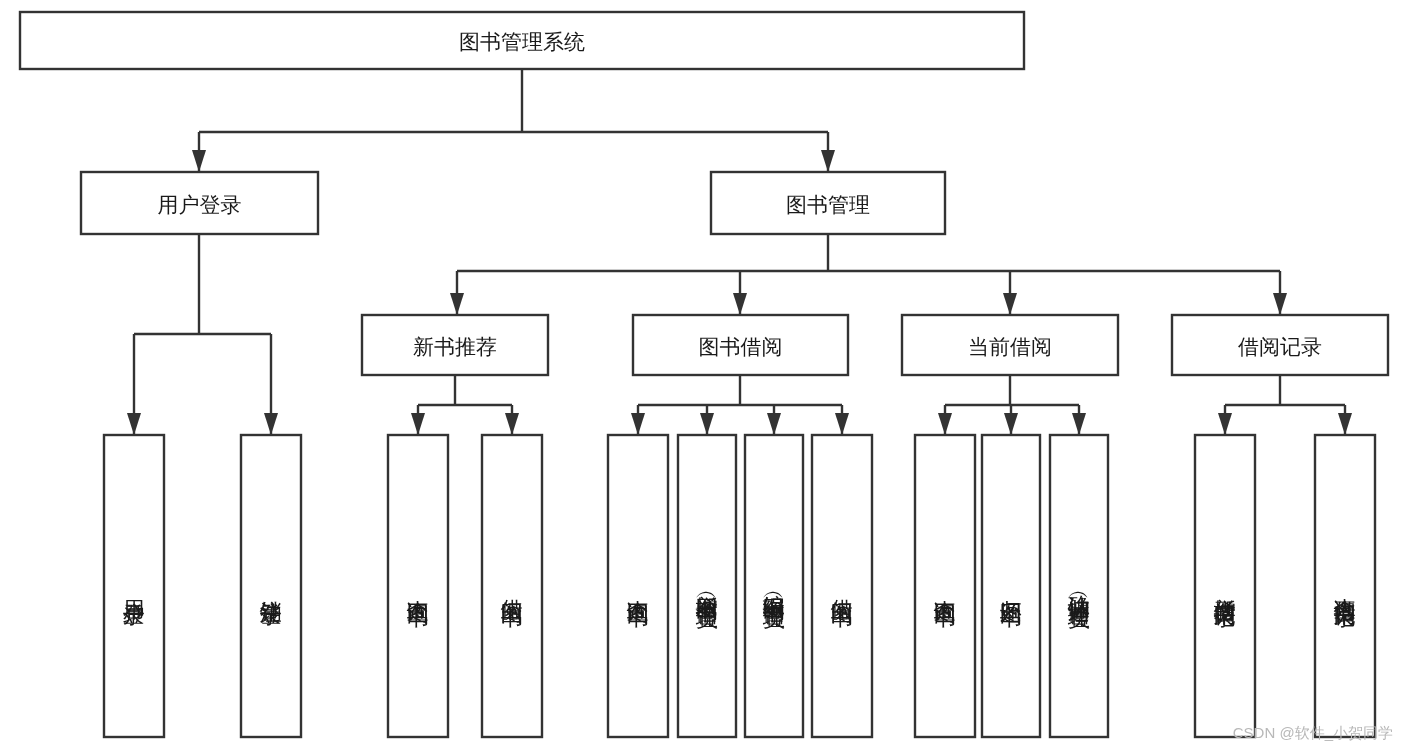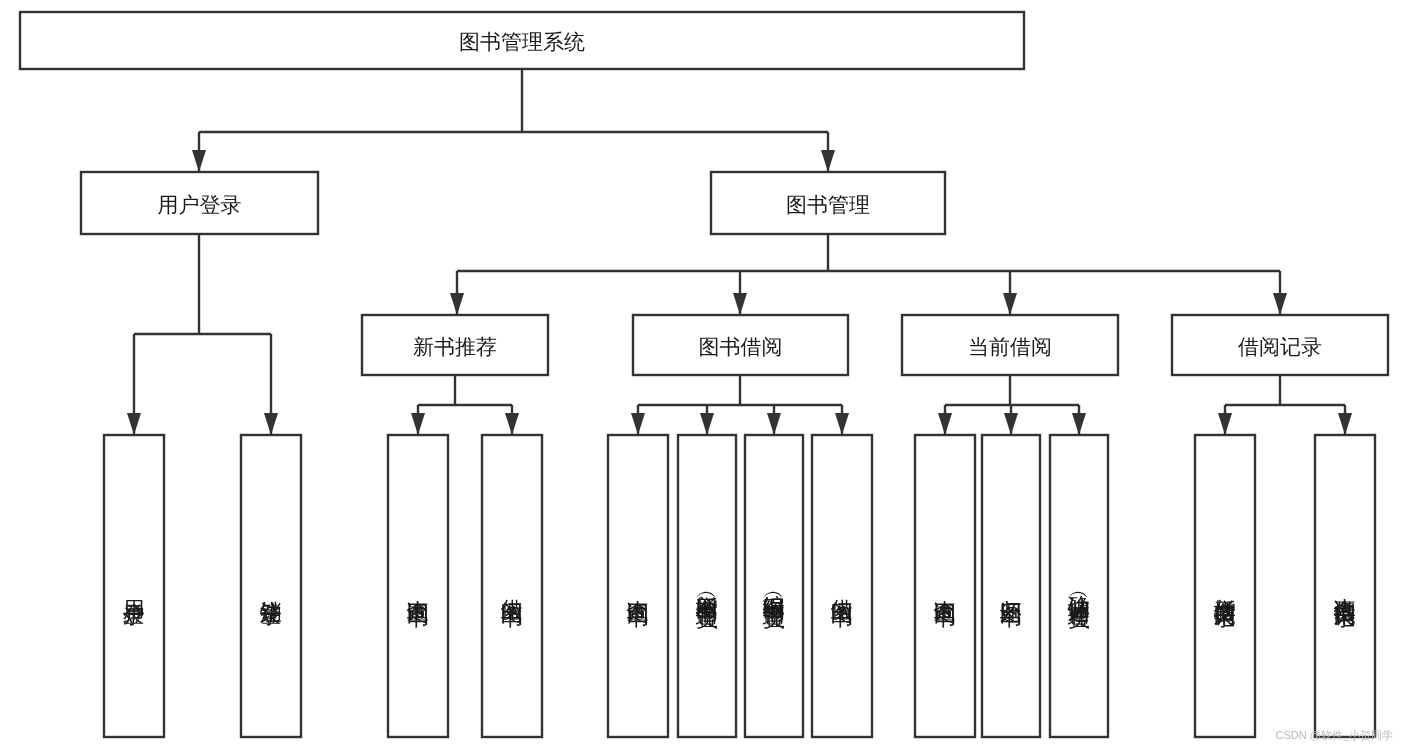--- a/index.html
+++ b/index.html
@@ -63,21 +63,21 @@
     justify-content: center;
     white-space: nowrap;
     pointer-events: none;
     user-select: none;
   }
   .watermark {
     position: absolute;
     right: 12px;
     bottom: 4px;
     font-family: "Liberation Sans", "DejaVu Sans", sans-serif;
-    font-size: 11px;
+    font-size: 15px;
     color: #b8b8b8;
     white-space: nowrap;
     user-select: none;
   }
 </style>
 </head>
 <body>
 
 <div id="diagram-root">
   <svg class="tree-canvas" id="tree-canvas" viewBox="0 0 1405 747" xmlns="http://www.w3.org/2000/svg">

